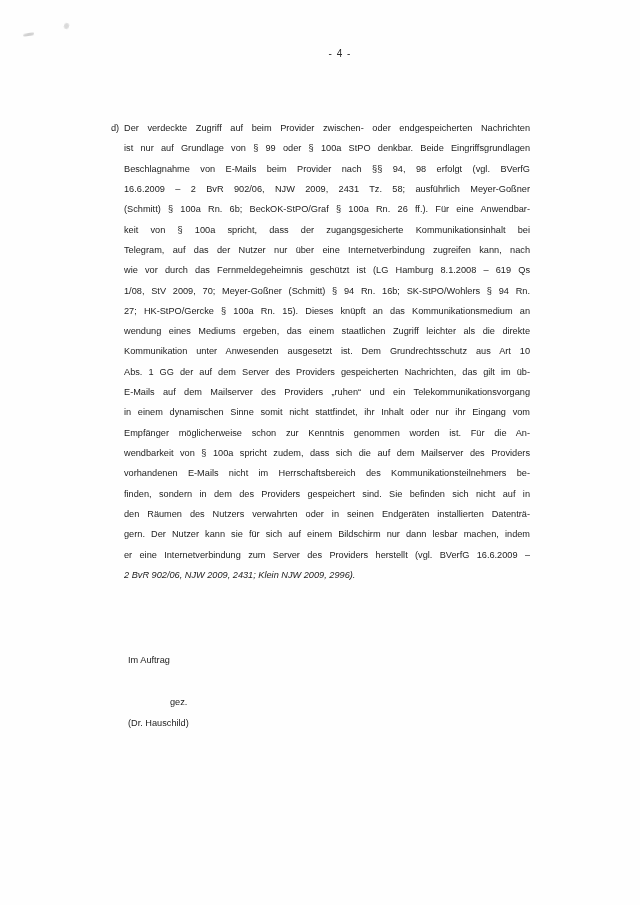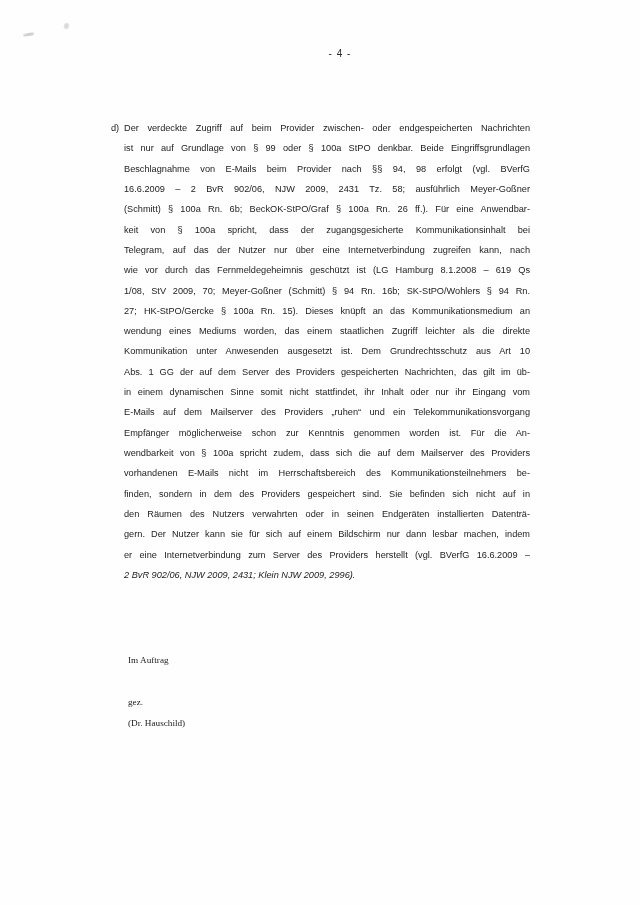--- a/index.html
+++ b/index.html
@@ -62,23 +62,22 @@
   .line.last {
     text-align-last: left;
     font-style: italic;
   }
   .closing {
     position: absolute;
     left: 128px; top: 650px;
     font-size: 9.2px;
     line-height: 20.32px;
     color: #222;
-    font-family: Liberation Serif, serif;
   }
-  .closing .signed { margin-top: 22px; }
+  .closing .signed { margin-top: 22px; margin-left: 42px; }
 </style>
 </head>
 <body>
 
 <div class="page">
 
   <div class="artifact a1"></div>
   <div class="artifact a2"></div>
 
   <div class="page-number">- 4 -</div>
@@ -89,25 +88,25 @@
       <div class="line">Der verdeckte Zugriff auf beim Provider zwischen- oder endgespeicherten Nachrichten</div>
       <div class="line">ist nur auf Grundlage von § 99 oder § 100a StPO denkbar. Beide Eingriffsgrundlagen</div>
       <div class="line">Beschlagnahme von E-Mails beim Provider nach §§ 94, 98 erfolgt (vgl. BVerfG</div>
       <div class="line">16.6.2009 – 2 BvR 902/06, NJW 2009, 2431 Tz. 58; ausführlich Meyer-Goßner</div>
       <div class="line">(Schmitt) § 100a Rn. 6b; BeckOK-StPO/Graf § 100a Rn. 26 ff.). Für eine Anwendbar-</div>
       <div class="line">keit von § 100a spricht, dass der zugangsgesicherte Kommunikationsinhalt bei</div>
       <div class="line">Telegram, auf das der Nutzer nur über eine Internetverbindung zugreifen kann, nach</div>
       <div class="line">wie vor durch das Fernmeldegeheimnis geschützt ist (LG Hamburg 8.1.2008 – 619 Qs</div>
       <div class="line">1/08, StV 2009, 70; Meyer-Goßner (Schmitt) § 94 Rn. 16b; SK-StPO/Wohlers § 94 Rn.</div>
       <div class="line">27; HK-StPO/Gercke § 100a Rn. 15). Dieses knüpft an das Kommunikationsmedium an</div>
-      <div class="line">wendung eines Mediums worden, das einem staatlichen Zugriff leichter als die direkte</div>
+      <div class="line">wendung eines Mediums ergeben, das einem staatlichen Zugriff leichter als die direkte</div>
       <div class="line">Kommunikation unter Anwesenden ausgesetzt ist. Dem Grundrechtsschutz aus Art 10</div>
       <div class="line">Abs. 1 GG der auf dem Server des Providers gespeicherten Nachrichten, das gilt im üb-</div>
+      <div class="line">E-Mails auf dem Mailserver des Providers „ruhen“ und ein Telekommunikationsvorgang</div>
       <div class="line">in einem dynamischen Sinne somit nicht stattfindet, ihr Inhalt oder nur ihr Eingang vom</div>
-      <div class="line">E-Mails auf dem Mailserver des Providers „ruhen“ und ein Telekommunikationsvorgang</div>
       <div class="line">Empfänger möglicherweise schon zur Kenntnis genommen worden ist. Für die An-</div>
       <div class="line">wendbarkeit von § 100a spricht zudem, dass sich die auf dem Mailserver des Providers</div>
       <div class="line">vorhandenen E-Mails nicht im Herrschaftsbereich des Kommunikationsteilnehmers be-</div>
       <div class="line">finden, sondern in dem des Providers gespeichert sind. Sie befinden sich nicht auf in</div>
       <div class="line">den Räumen des Nutzers verwahrten oder in seinen Endgeräten installierten Datenträ-</div>
       <div class="line">gern. Der Nutzer kann sie für sich auf einem Bildschirm nur dann lesbar machen, indem</div>
       <div class="line">er eine Internetverbindung zum Server des Providers herstellt (vgl. BVerfG 16.6.2009 –</div>
       <div class="line last">2 BvR 902/06, NJW 2009, 2431; Klein NJW 2009, 2996).</div>
     </div>
   </div>

